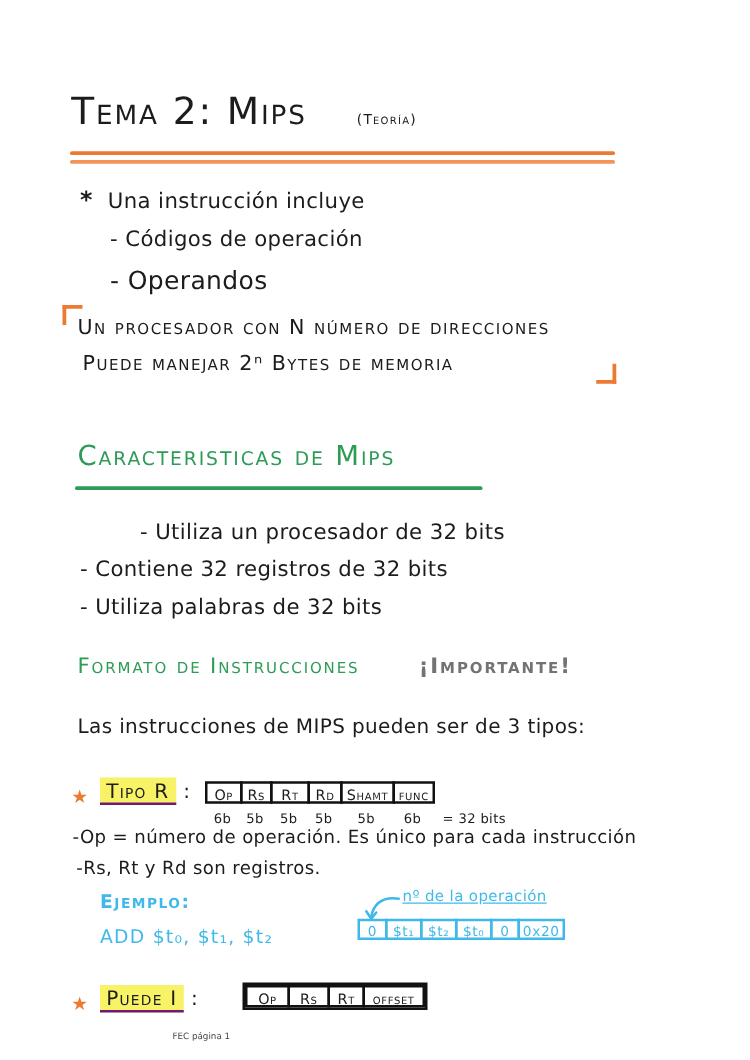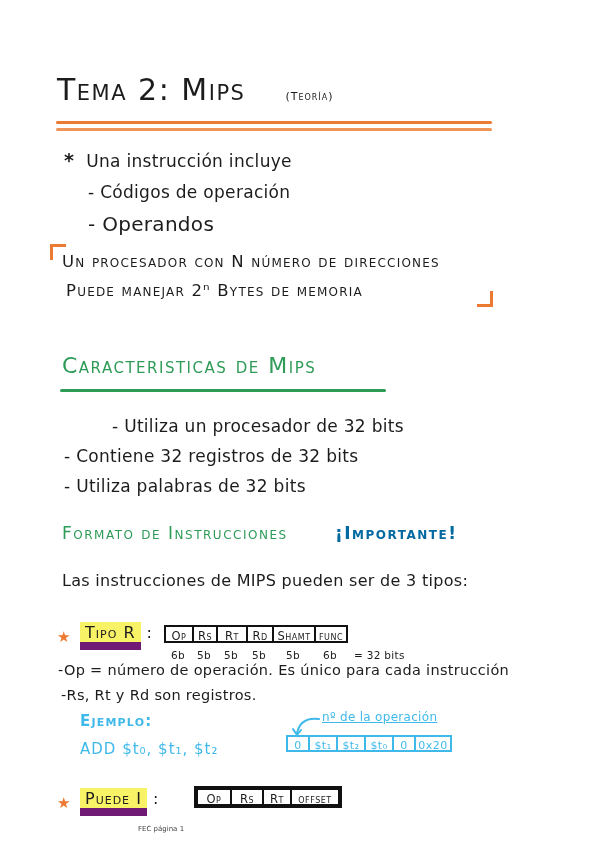--- a/index.html
+++ b/index.html
@@ -36,27 +36,27 @@
 
   
   .char-head{left:62px;top:353px;font-size:22px;color:#2E9B57;font-variant:small-caps;letter-spacing:1.5px;}
   .char-underline{left:60px;top:389px;width:326px;height:2.5px;background:#2E9B57;border-radius:2px;}
   .char-item-0{left:64px;top:416px;font-size:17px;margin-left:48px;}
   .char-item-1{left:64px;top:446px;font-size:17px;}
   .char-item-2{left:64px;top:476px;font-size:17px;}
 
   
   .formato-head{left:62px;top:523px;font-size:17px;color:#2E9B57;font-variant:small-caps;letter-spacing:1.5px;}
-  .formato-important{left:335px;top:523px;font-size:17px;color:#0369a1;font-variant:small-caps;letter-spacing:1.5px;font-weight:bold;}
+  .formato-important{left:335px;top:523px;font-size:17px;color:#737373;font-variant:small-caps;letter-spacing:1.5px;font-weight:bold;}
   .formato-lead{left:62px;top:571px;font-size:16px;}
 
   
   .tipor-star{left:57px;top:628px;font-size:15px;color:#ED7A33;}
   .tipor-label{left:80px;top:623px;font-size:16px;font-variant:small-caps;letter-spacing:1px;}
-  .hl{background:#F8F266;border-bottom:8px solid #701a75;padding:1px 5px 0 5px;}
+  .hl{background:#F8F266;border-bottom:2px solid #701a75;padding:1px 5px 0 5px;}
   .sep{margin-left:6px;}
   .btable{display:flex;}
   .btable .cell{
     border:2px solid #111;height:18px;line-height:18px;
     font-size:11.5px;text-align:center;font-variant:small-caps;letter-spacing:.5px;
     box-sizing:border-box;
   }
   .btable .cell + .cell{margin-left:-2px;}
   .tipor-table{left:164px;top:625px;}
   .tipor-sizes{left:164px;top:649px;display:flex;font-size:10.5px;}

